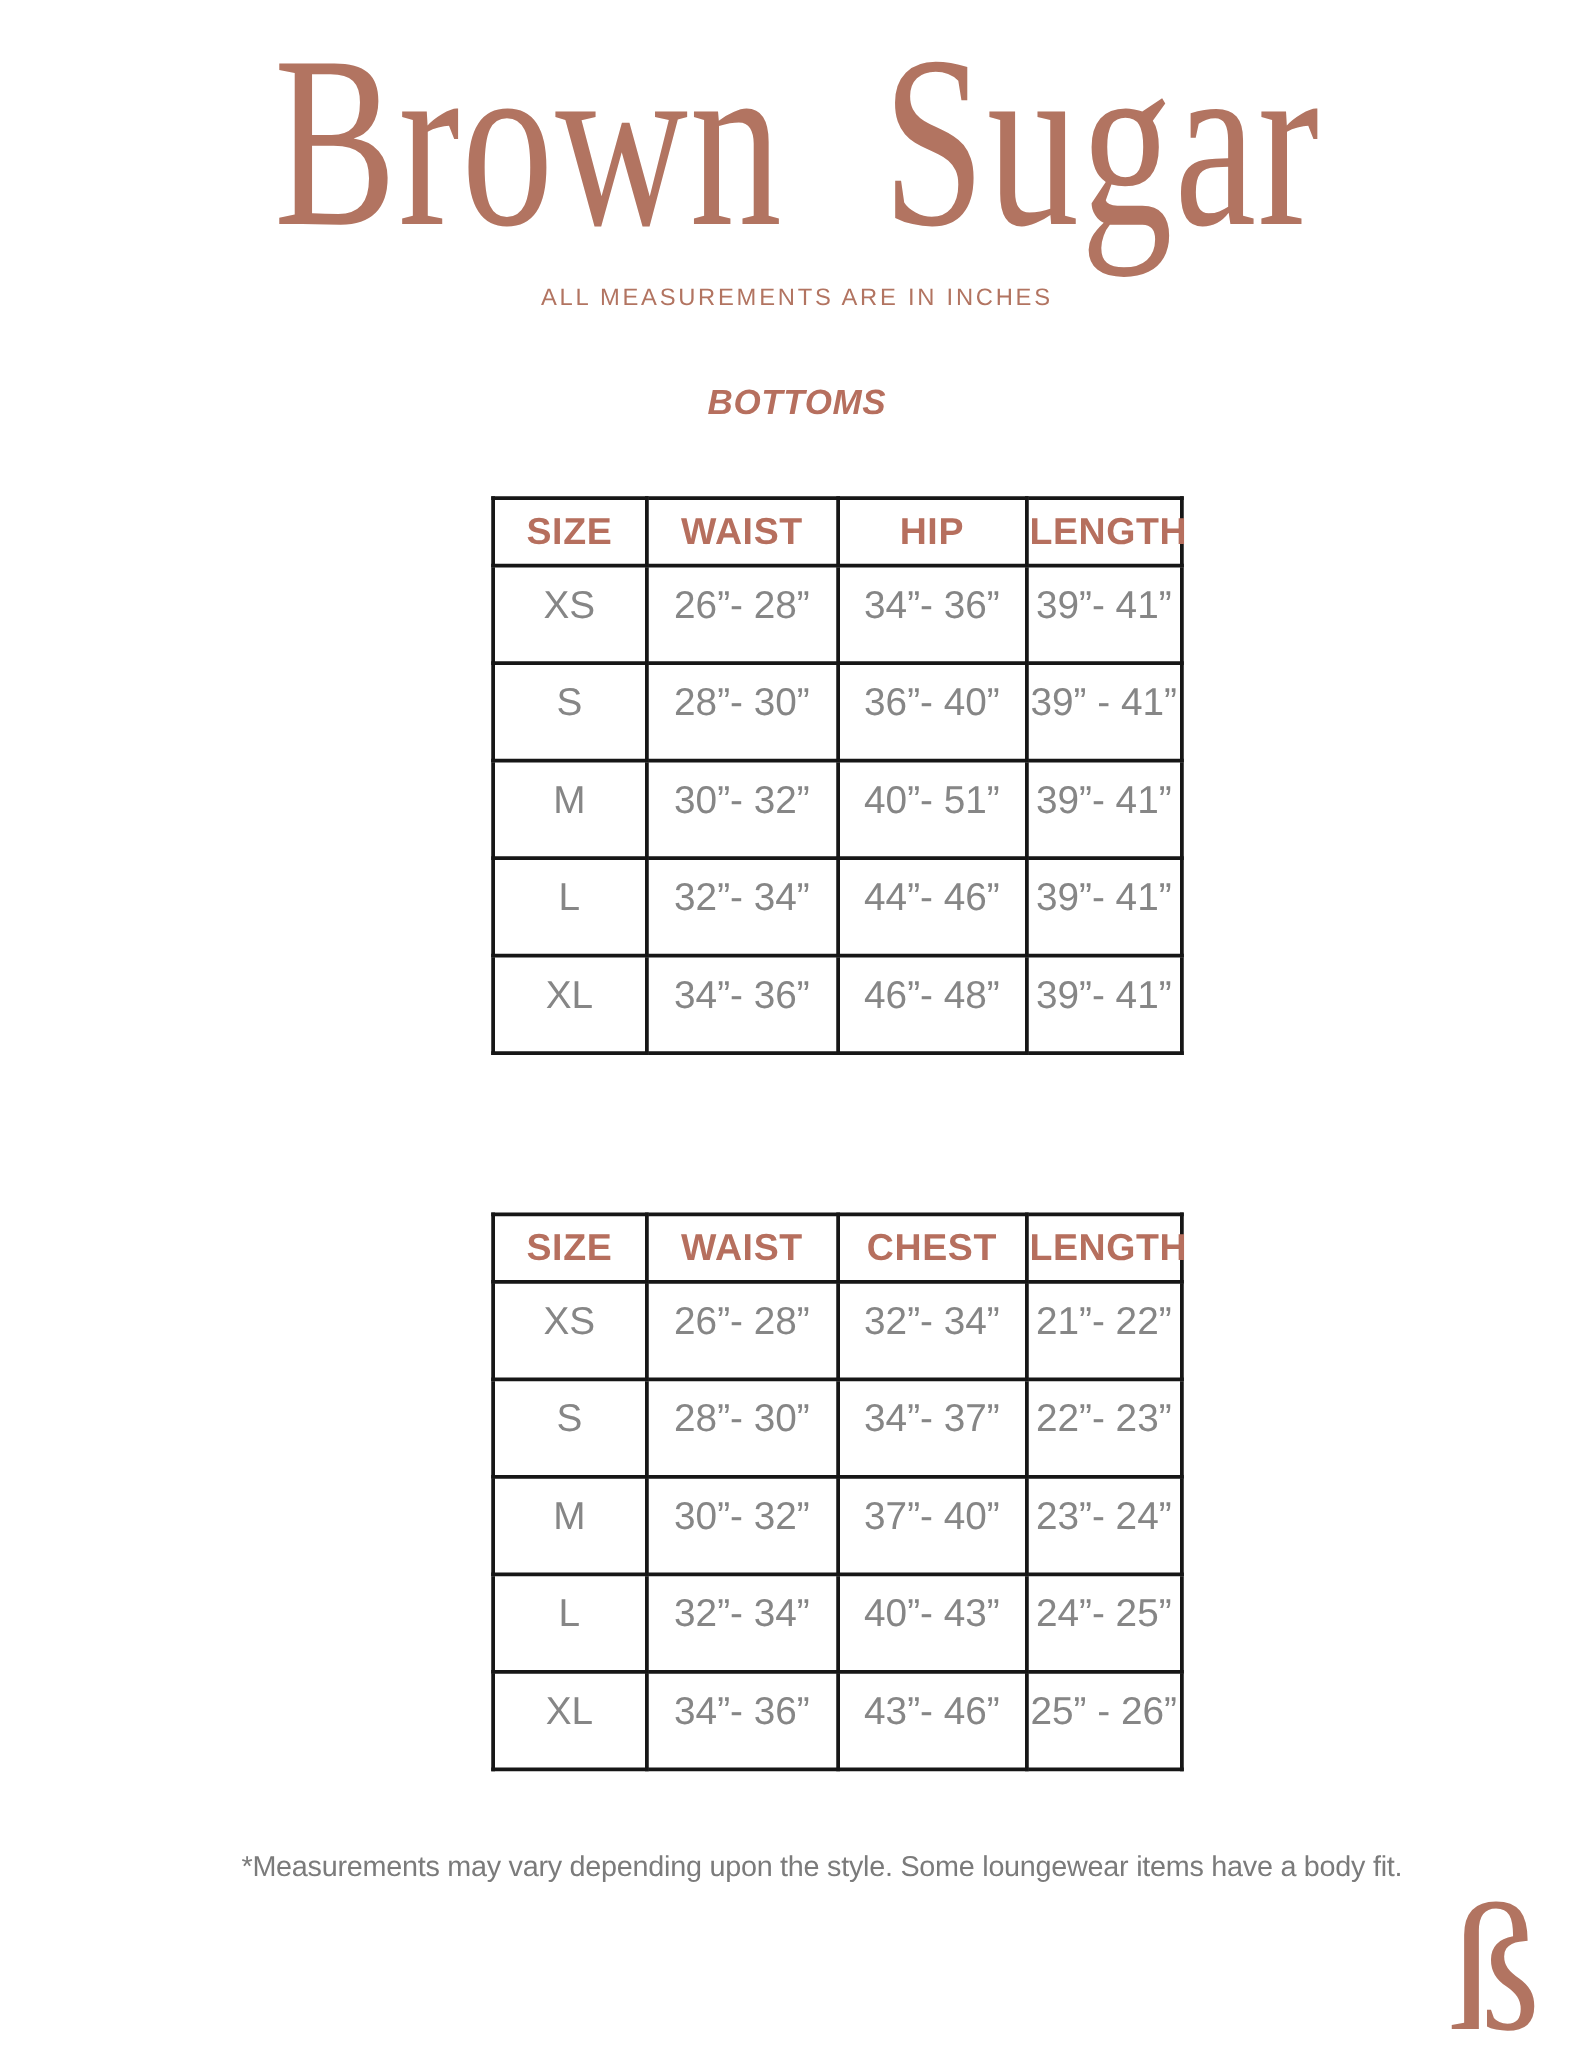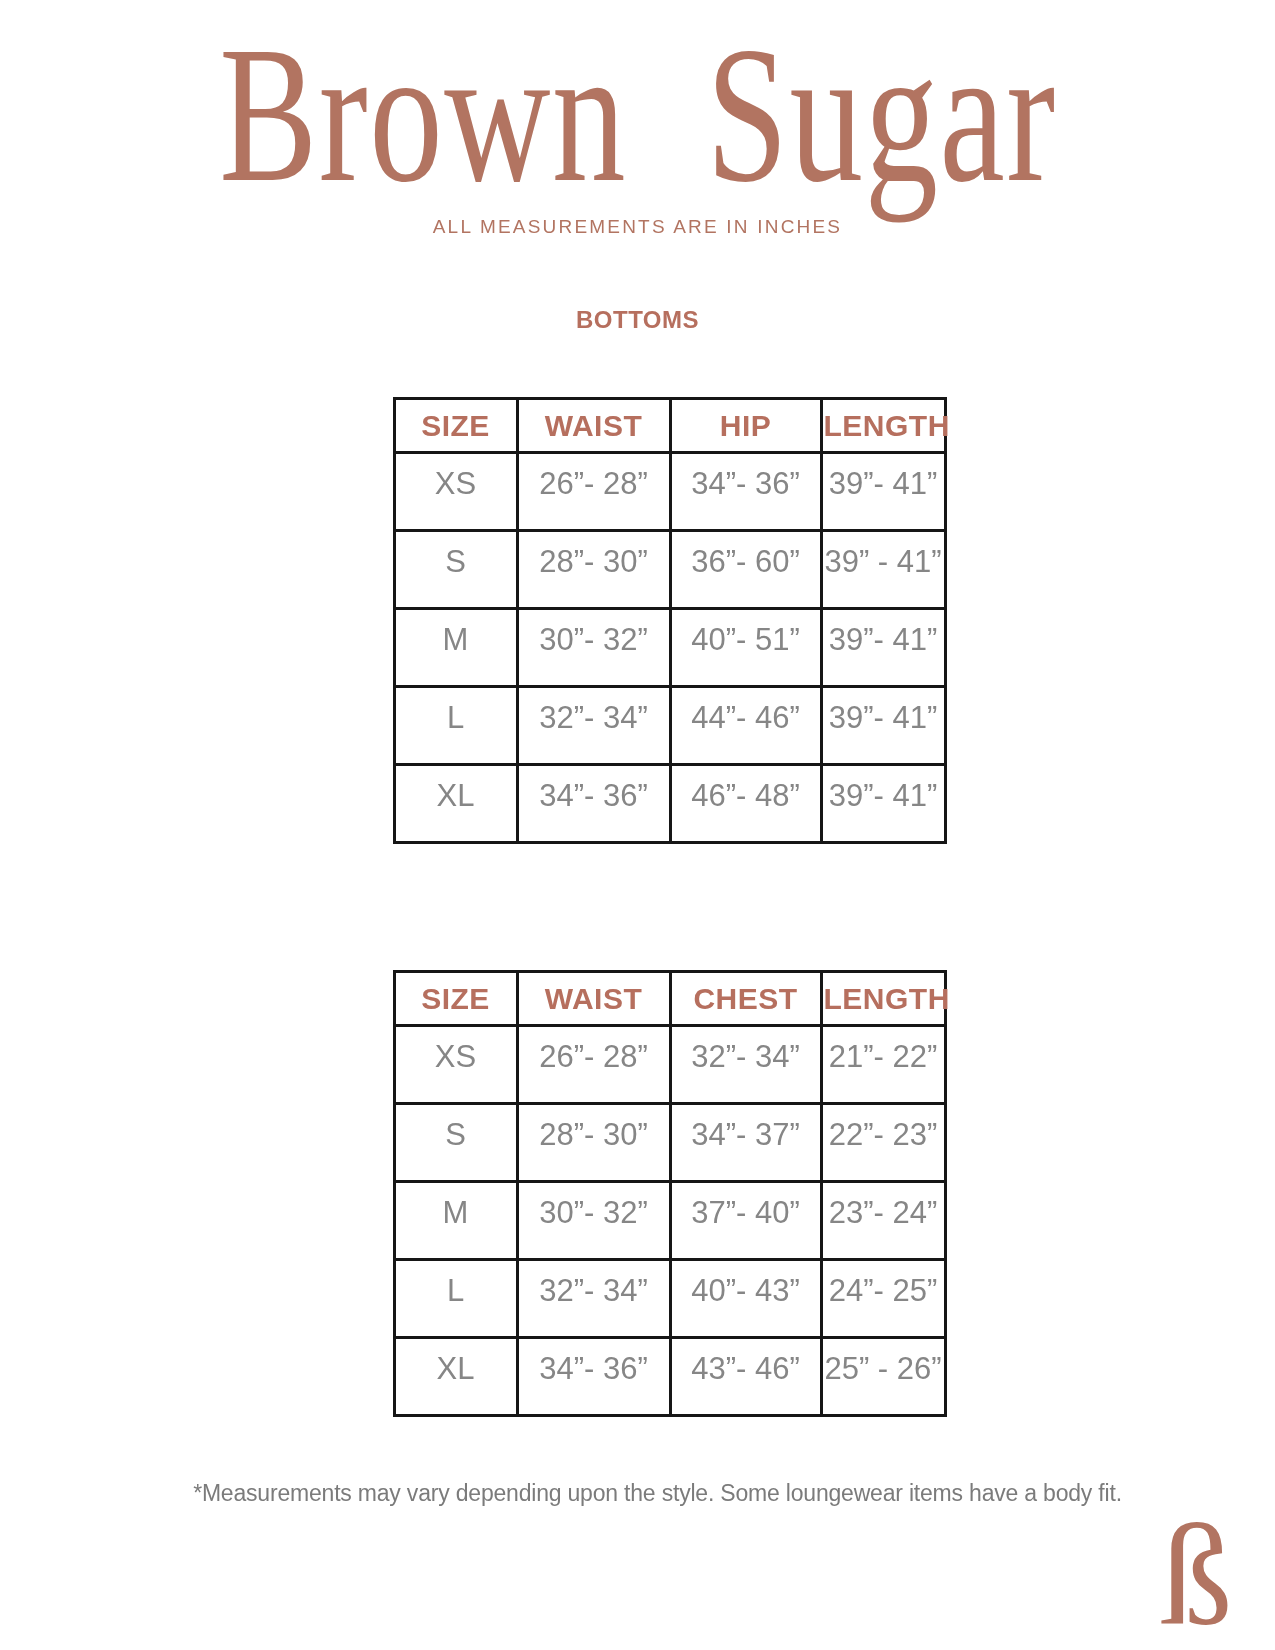--- a/index.html
+++ b/index.html
@@ -30,39 +30,40 @@
     font-size: 196px;
     line-height: 1.1;
     letter-spacing: 2px;
     word-spacing: 0.28em;
     color: var(--accent, #b27461);
     transform: scaleX(0.75);
   }
 
   .subtitle {
     position: absolute;
-    top: 216px;
+    top: 228px;
     left: 0;
     right: 0;
     text-align: center;
     font-size: 19px;
     letter-spacing: 2.2px;
     color: var(--accent, #b27461);
   }
 
   .section-title {
     position: absolute;
     left: 0;
     right: 0;
     margin: 0;
     text-align: center;
-    font-size: 24px;
+    font-size: 28px;
     font-weight: bold;
     letter-spacing: 0.5px;
     color: var(--heading, #b66f5e);
+    font-style: italic;
   }
   .bottoms-title { top: 306px; }
   .tops-title    { top: 896px; }
 
   .size-table {
     position: absolute;
     left: 362px;
     width: 551px;
     border-collapse: collapse;
     table-layout: fixed;
@@ -150,21 +151,21 @@
     <tbody>
         <tr>
           <td>XS</td>
           <td>26”- 28”</td>
           <td>34”- 36”</td>
           <td>39”- 41”</td>
         </tr>
         <tr>
           <td>S</td>
           <td>28”- 30”</td>
-          <td>36”- 60”</td>
+          <td>36”- 40”</td>
           <td>39” - 41”</td>
         </tr>
         <tr>
           <td>M</td>
           <td>30”- 32”</td>
           <td>40”- 51”</td>
           <td>39”- 41”</td>
         </tr>
         <tr>
           <td>L</td>

